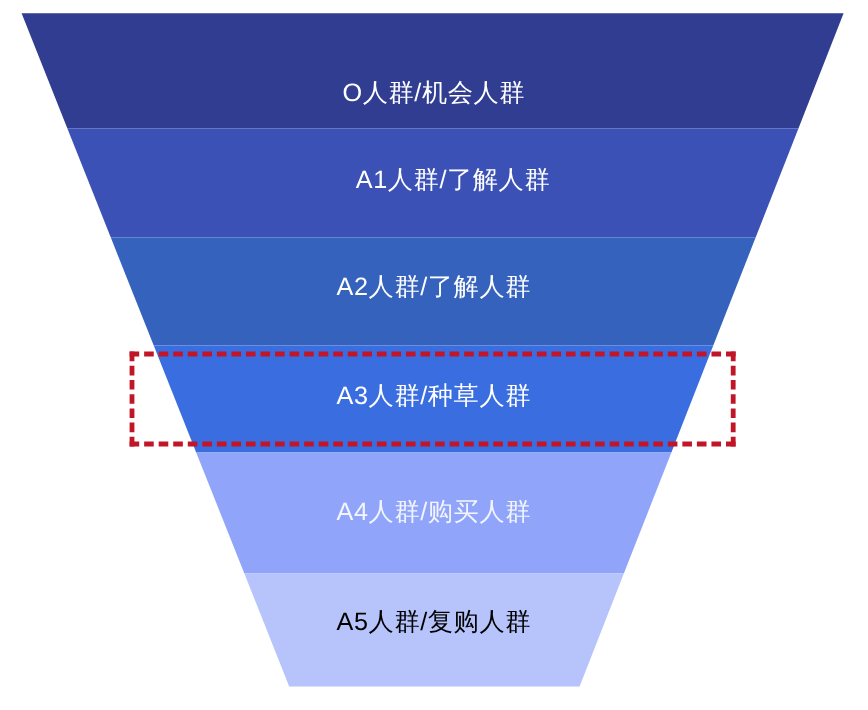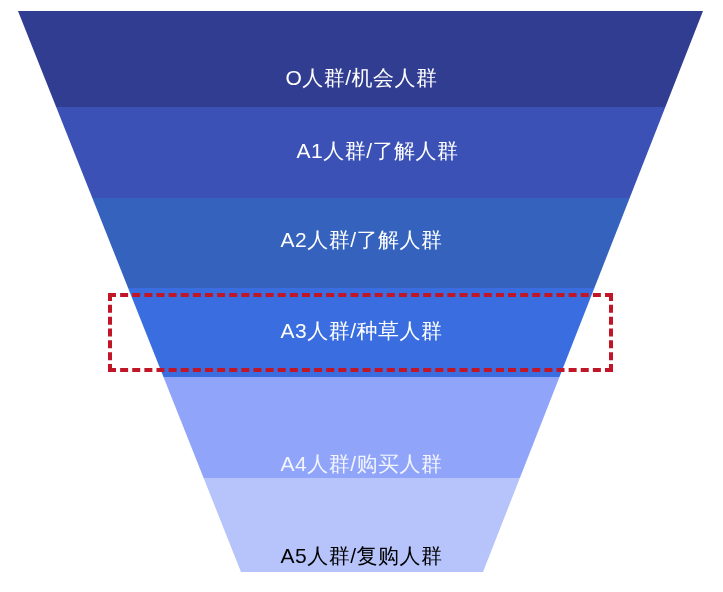--- a/index.html
+++ b/index.html
@@ -36,21 +36,20 @@
     color: #ffffff;
     font-size: 21px;
     font-weight: 400;
     letter-spacing: 0.5px;
     line-height: 1;
     white-space: nowrap;
     pointer-events: none;
   }
   .band-label.dim {
     color: #f2f5ff;
-    margin-top: 37px;
   }
   #highlight-box {
     position: absolute;
     box-sizing: border-box;
     background: transparent;
   }
 </style>
 </head>
 <body>
 

